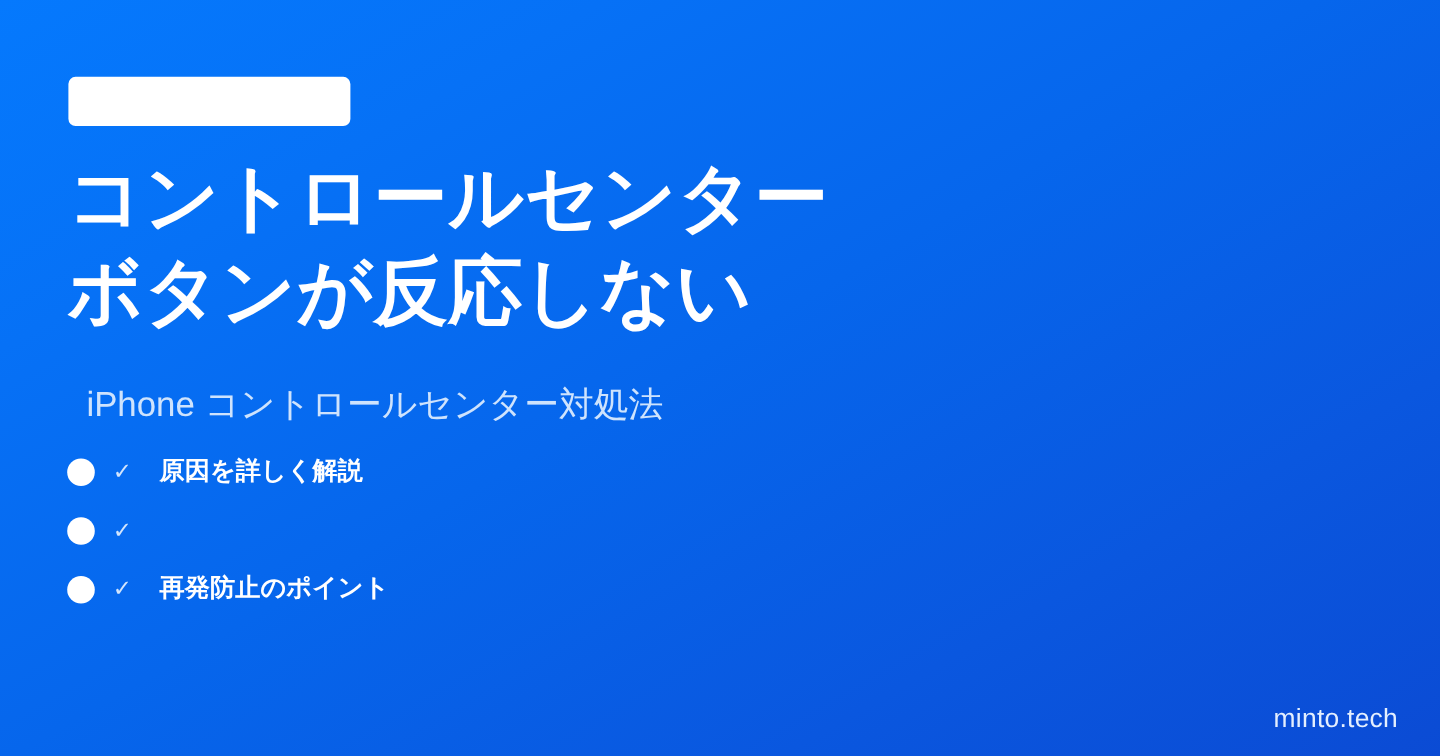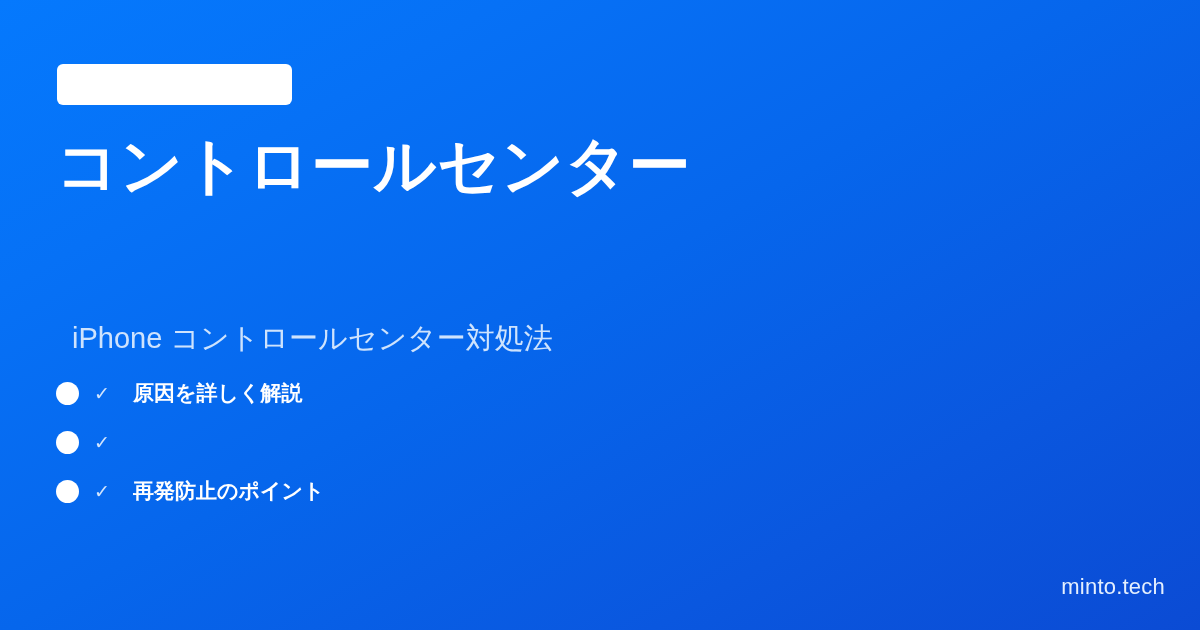--- a/index.html
+++ b/index.html
@@ -122,40 +122,41 @@
     font-size: 21px;
     font-weight: bold;
     line-height: 26px;
     white-space: nowrap;
   }
 
   
   .footer-brand {
     position: absolute;
     right: 35px;
-    bottom: 30px;
+    bottom: 18px;
     color: #E4EFFE;
     font-size: 22px;
     font-weight: normal;
     letter-spacing: 0.01em;
     line-height: 26px;
     white-space: nowrap;
   }
 </style>
 </head>
 <body>
 
 <div class="card">
 
   <div class="badge">
     <span class="badge-label"></span>
   </div>
 
   <h1 class="headline">
     <span class="headline-line">コントロールセンター</span>
+    <span class="headline-line">ボタンが反応しない</span>
   </h1>
 
   <p class="subtitle">iPhone コントロールセンター対処法</p>
 
   <ul class="feature-list">
 
     <li class="feature-item">
       <span class="feature-dot"></span>
       <span class="feature-check">✓</span>
       <span class="feature-label">原因を詳しく解説</span>

